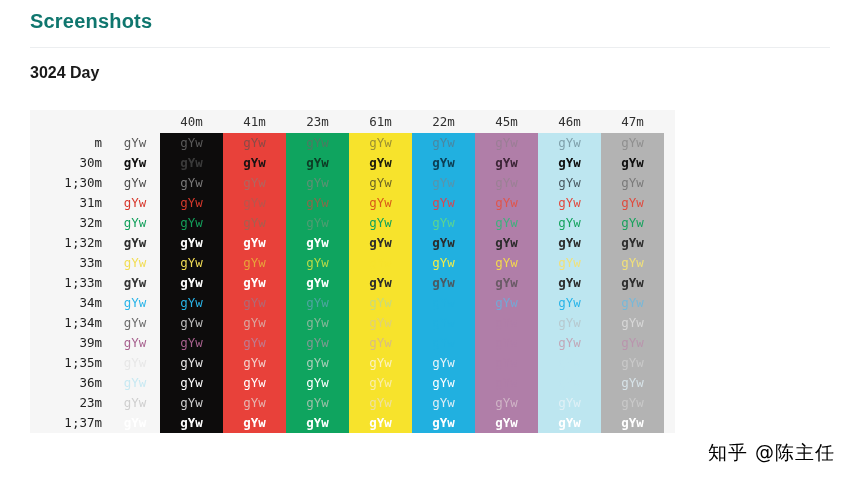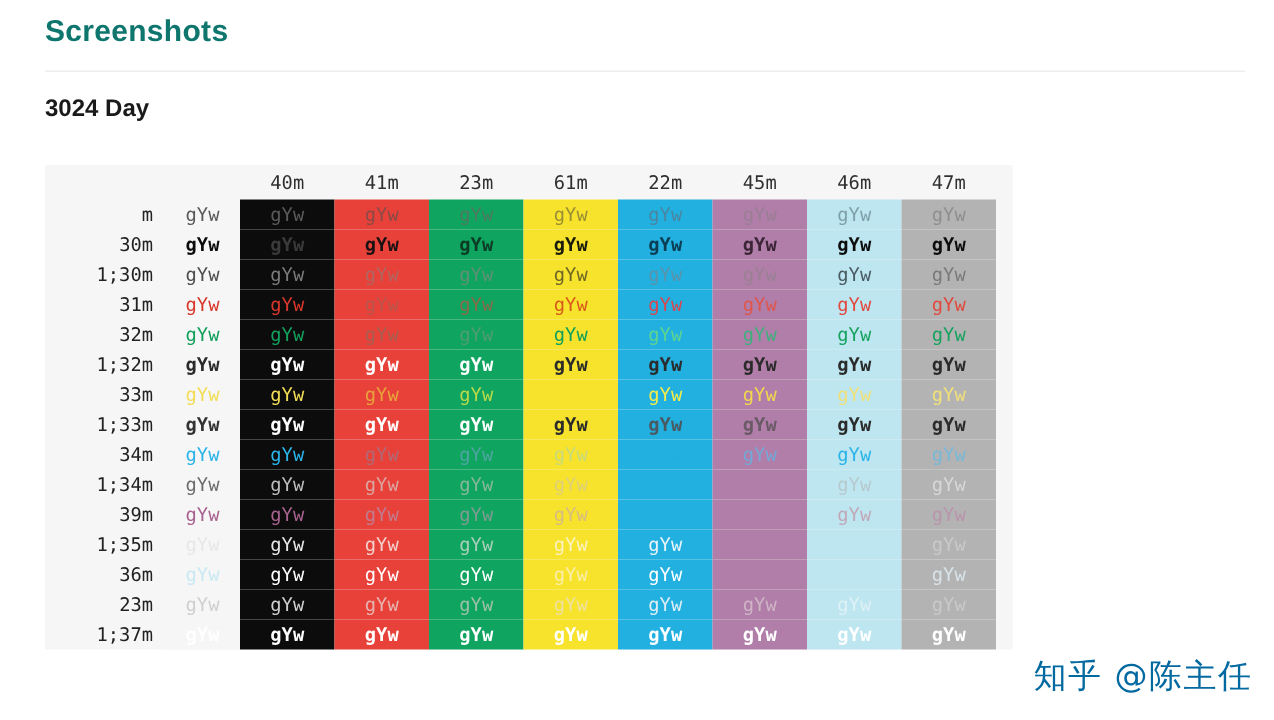--- a/index.html
+++ b/index.html
@@ -73,22 +73,22 @@
     padding:0;
     white-space:nowrap;
   }
   td.cell.plain{background:#f6f6f6;width:50px;}
   .bold{font-weight:bold;}
   .watermark{
     position:absolute;
     right:14px;
     bottom:14px;
     font-family:"DejaVu Sans","Liberation Sans",sans-serif;
-    font-size:22px;
-    color:#0369a1;
+    font-size:19px;
+    color:#000000;
     letter-spacing:1px;
     user-select:none;
     margin-top:40px;
   }
 </style>
 </head>
 <body>
 
 <div class="page-title">Screenshots</div>
 <div class="divider"></div>

